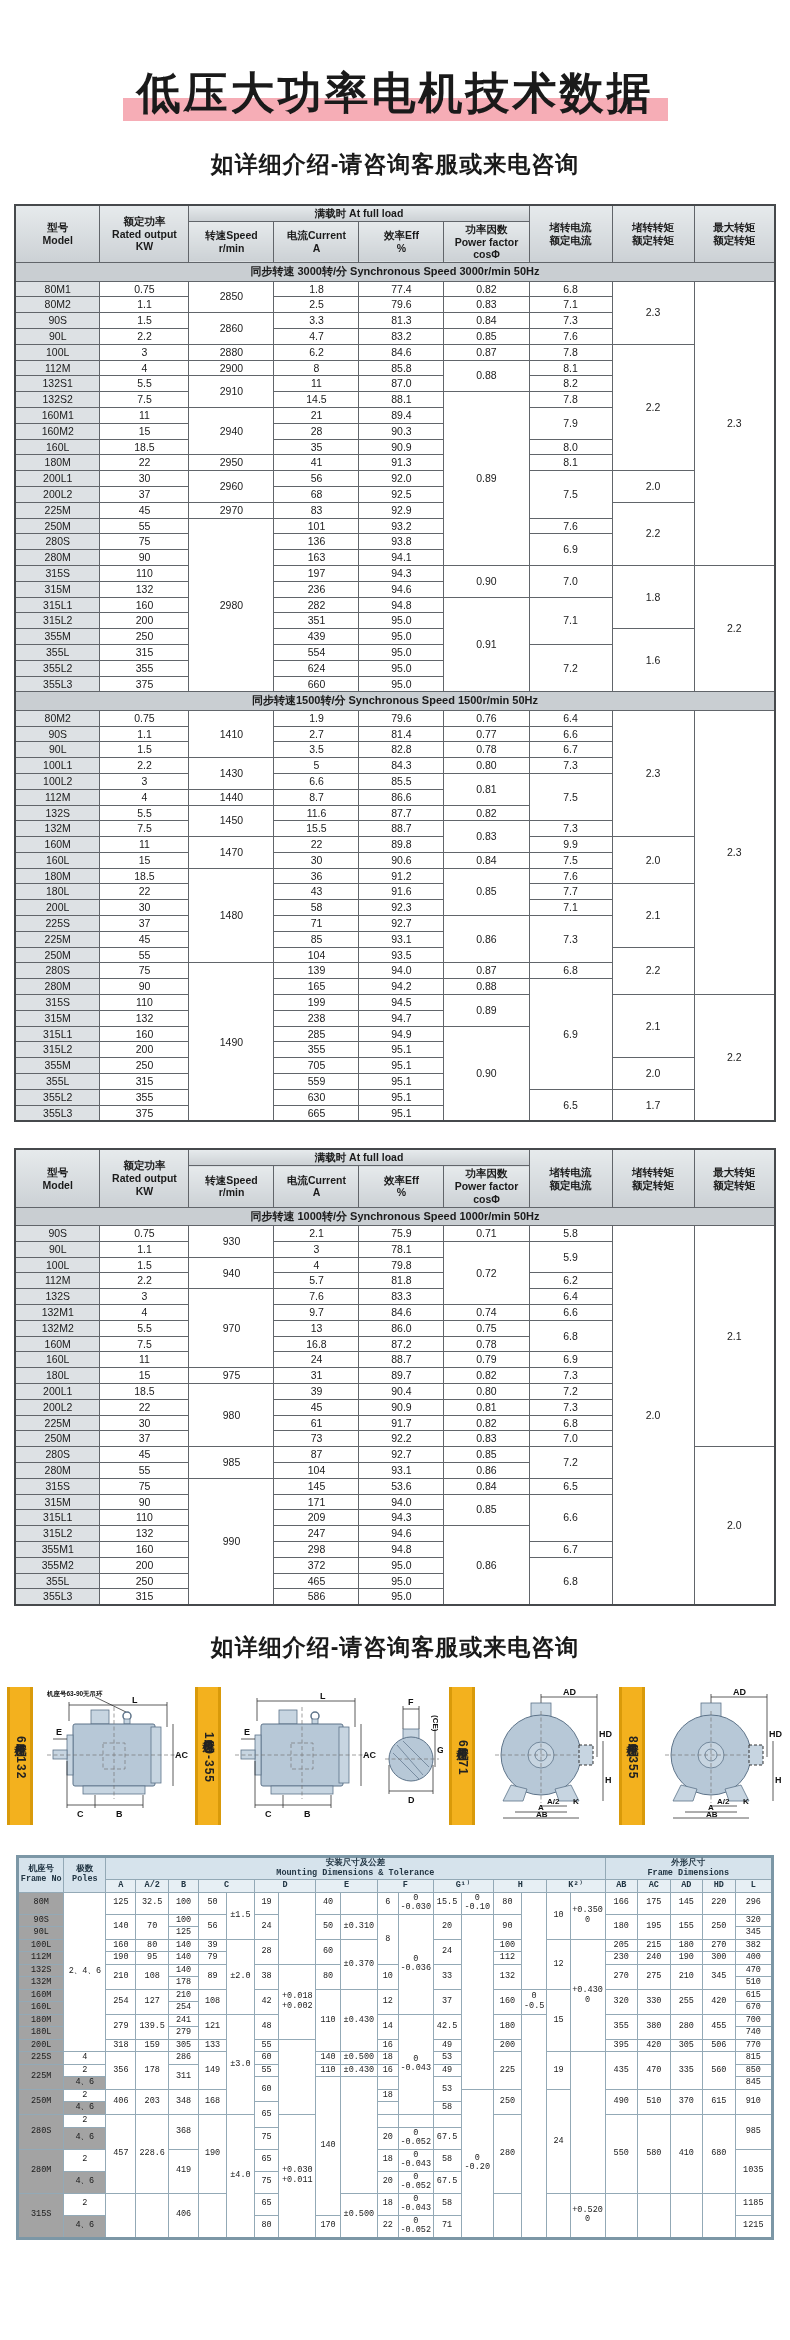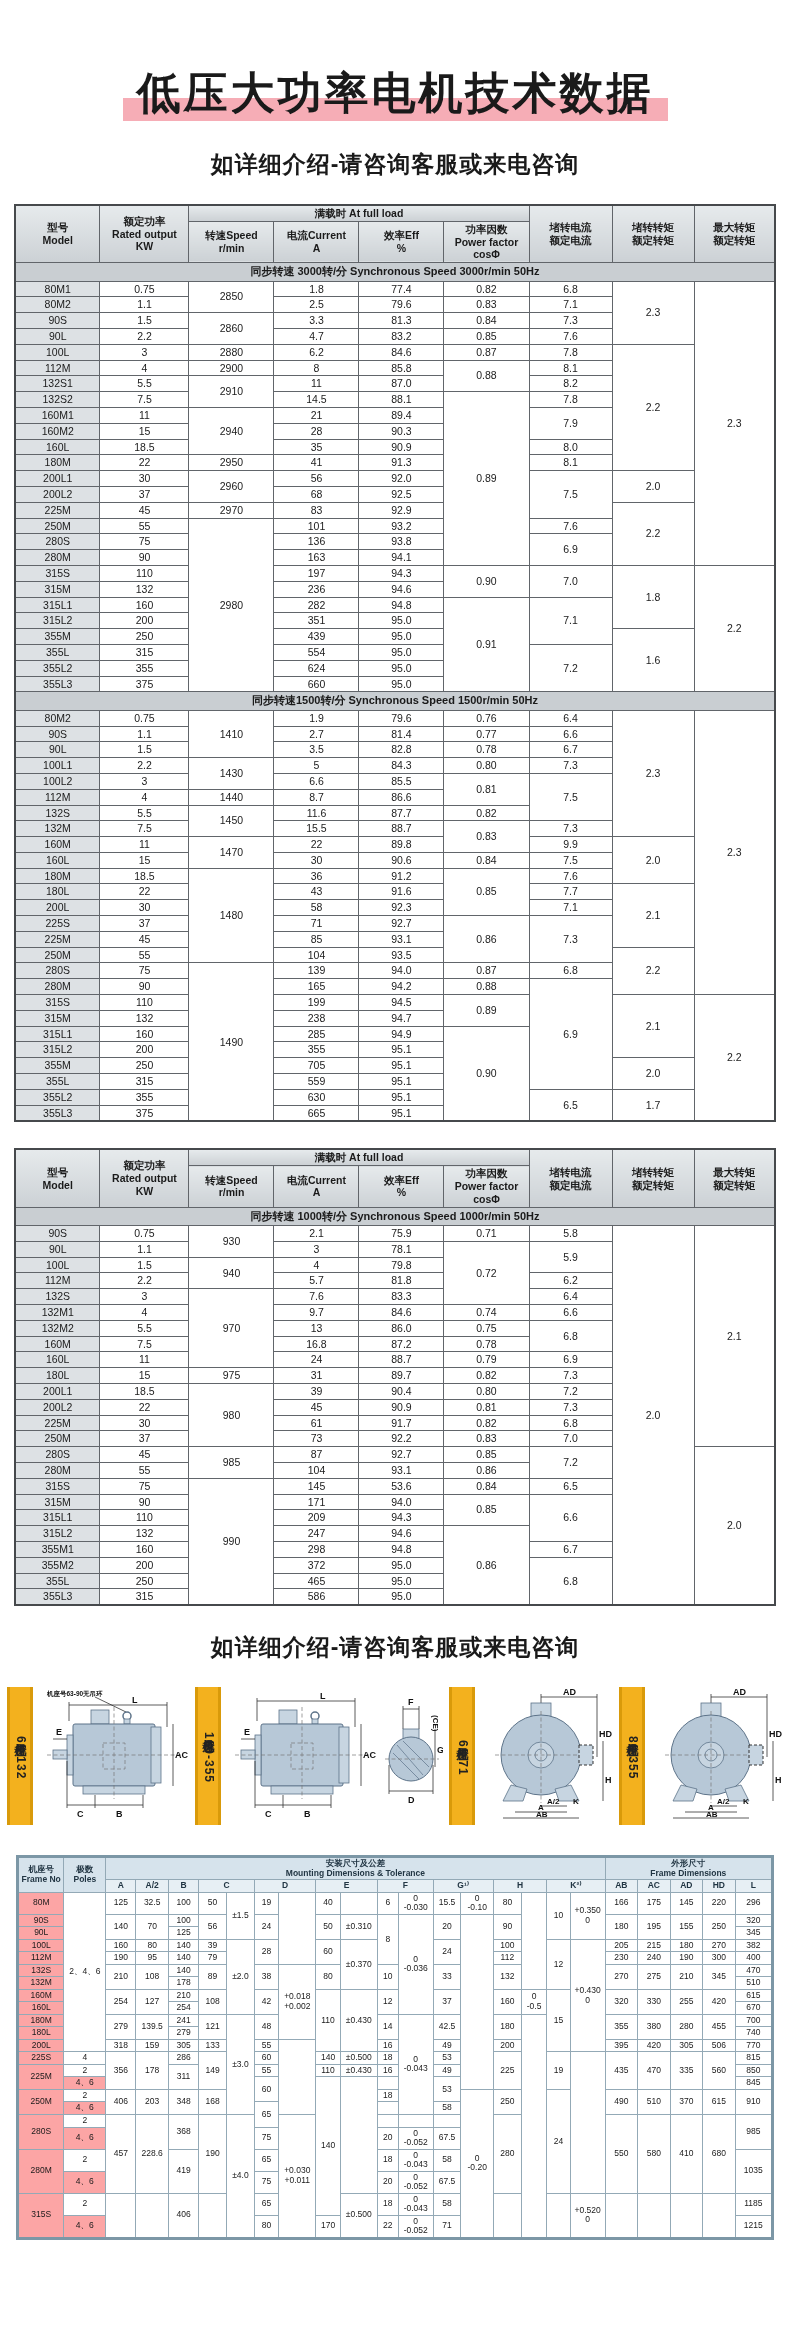--- a/index.html
+++ b/index.html
@@ -16,27 +16,27 @@
      border:2px solid #46494c;}
   table.spec th, table.spec td{border:1px solid #61656a;white-space:pre-line;
      text-align:center;vertical-align:middle;padding:1px 0;font-size:10.5px;line-height:1.22;}
   table.spec th{background:linear-gradient(#e6eaec,#ccd1d5);font-weight:700;font-size:10.5px;}
   table.spec td{background:#fff;}
   table.spec td.model{background:#dde1e4;}
   table.spec tr.section-row td{background:#c9ced2;font-weight:700;font-size:11px;padding:2px 0;}
   .specwrap{margin-bottom:26px;}
   
   table.dims{border-collapse:collapse;width:758px;margin:0 auto;table-layout:fixed;
-     border:3px solid #7C97A6;}
+     border:3px solid #7C97A6;font-family:Liberation Mono, monospace;}
   table.dims th, table.dims td{border:1px solid #93a9b6;text-align:center;vertical-align:middle;
      white-space:pre-line;font-size:8.5px;line-height:1.12;padding:1px 0;}
   table.dims th{background:#d6e3ec;color:#223644;font-weight:700;}
   table.dims th.subcol{background:#e7eff4;font-size:8.5px;padding:1px 0;}
   table.dims td{background:#fff;}
-  table.dims td.frame{background:#fca5a5;}
+  table.dims td.frame{background:#a3a3a3;}
   
   .diagrams{display:flex;justify-content:center;align-items:stretch;gap:6px;margin:8px 0 0 0;}
   .ybar{width:26px;background:linear-gradient(90deg,#d99a0a 0 3px,#F3B11E 3px calc(100% - 3px),#d99a0a calc(100% - 3px));
      display:flex;align-items:center;justify-content:center;}
   .ybar span{writing-mode:vertical-rl;font-size:12px;font-weight:700;color:#222;letter-spacing:1px;}
   .dpanel{position:relative;}
   svg text{font-family:"Liberation Sans",sans-serif;font-weight:700;fill:#111;}
   .dimline{stroke:#333;stroke-width:0.8;fill:none;}
   .bodyshape{fill:#b7c8d7;stroke:#5d7389;stroke-width:1;}
   .inner{fill:#c7d5e1;stroke:#5d7389;stroke-width:0.8;}

